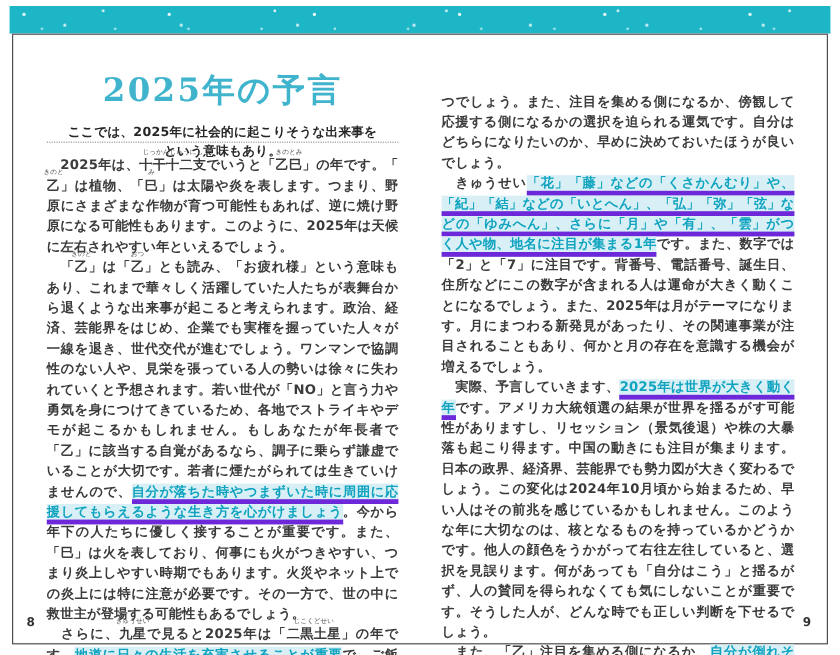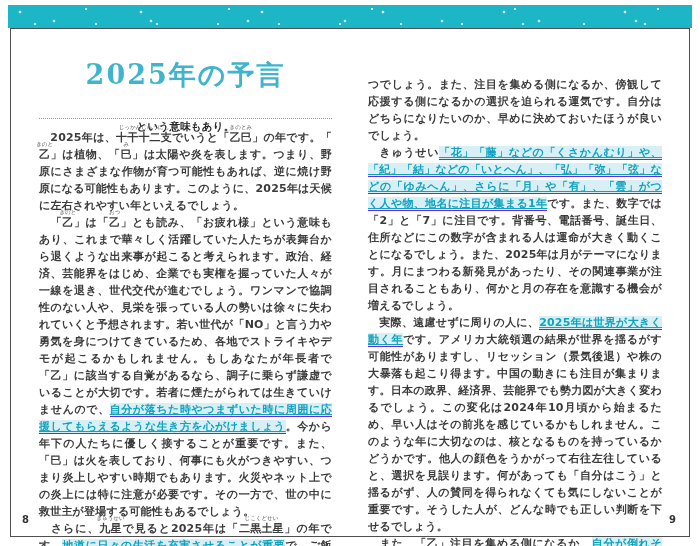--- a/index.html
+++ b/index.html
@@ -55,22 +55,21 @@
     color:var(--body-text,#3b3b3b);
     text-align:justify; letter-spacing:0.2px;
   }
   .page.left  .body-text { top:100px; }
   .page.right .body-text { top:5px;  }
   .para { margin:0; }
 
   .hl {
     color:var(--highlight-teal,#0fa3c0);
     background:var(--highlight-bg,#d8f0f5);
-    border-bottom:1px solid #6d28d9;
-    text-decoration:underline;
+    border-bottom:4px solid #6d28d9;
   }
 
   
   .rb-wrap { position:relative; display:inline-block; }
   .rb-text {
     position:absolute; top:-5.5px; left:50%; transform:translateX(-50%);
     font-size:5.5px; line-height:6px; font-weight:normal; color:#4a4a4a;
     white-space:nowrap; letter-spacing:0;
   }
 
@@ -84,35 +83,35 @@
 <body>
 
 <div class="canvas">
   <div class="star-band"></div>
 
   <div class="page-frame">
 
     <div class="page left">
       <header class="title-block">
         <h1 class="chapter-title">2025年の予言</h1>
-        <p class="subtitle"><br><span>という意味もあり。</span></p>
+        <p class="subtitle"><span>ここでは、2025年に社会的に起こりそうな出来事を</span><br><span>という意味もあり。</span></p>
       </header>
       <div class="dotted-rule"></div>
       <div class="body-text">
           <p class="para"><span>　2025年は、</span><span class="rb-wrap"><span>十干十二支</span><span class="rb-text">じっかんじゅうにし</span></span><span>でいうと「</span><span class="rb-wrap"><span>乙巳</span><span class="rb-text">きのとみ</span></span><span>」の年です。「</span><span class="rb-wrap"><span>乙</span><span class="rb-text">きのと</span></span><span>」は植物、「</span><span class="rb-wrap"><span>巳</span><span class="rb-text">み</span></span><span>」は太陽や炎を表します。つまり、野原にさまざまな作物が育つ可能性もあれば、逆に焼け野原になる可能性もあります。このように、2025年は天候に左右されやすい年といえるでしょう。</span></p>
           <p class="para"><span>　「</span><span class="rb-wrap"><span>乙</span><span class="rb-text">きのと</span></span><span>」は「</span><span class="rb-wrap"><span>乙</span><span class="rb-text">おつ</span></span><span>」とも読み、「お疲れ様」という意味もあり、これまで華々しく活躍していた人たちが表舞台から退くような出来事が起こると考えられます。政治、経済、芸能界をはじめ、企業でも実権を握っていた人々が一線を退き、世代交代が進むでしょう。ワンマンで協調性のない人や、見栄を張っている人の勢いは徐々に失われていくと予想されます。若い世代が「NO」と言う力や勇気を身につけてきているため、各地でストライキやデモが起こるかもしれません。もしあなたが年長者で「乙」に該当する自覚があるなら、調子に乗らず謙虚でいることが大切です。若者に煙たがられては生きていけませんので、</span><span class="hl">自分が落ちた時やつまずいた時に周囲に応援してもらえるような生き方を心がけましょう</span><span>。今から年下の人たちに優しく接することが重要です。また、「巳」は火を表しており、何事にも火がつきやすい、つまり炎上しやすい時期でもあります。火災やネット上での炎上には特に注意が必要です。その一方で、世の中に救世主が登場する可能性もあるでしょう。</span></p>
           <p class="para"><span>　さらに、</span><span class="rb-wrap"><span>九星</span><span class="rb-text">きゅうせい</span></span><span>で見ると2025年は「</span><span class="rb-wrap"><span>二黒土星</span><span class="rb-text">じこくどせい</span></span><span>」の年です。</span><span class="hl">地道に日々の生活を充実させることが重要</span><span>で、ご飯が美味しい、風が気持ち良いといった日常の小さな幸せを見つけられる人が最終的に勝</span></p>
         </div>
     </div>
 
     <div class="page right">
       <div class="body-text">
           <p class="para"><span>つでしょう。また、注目を集める側になるか、傍観して応援する側になるかの選択を迫られる運気です。自分はどちらになりたいのか、早めに決めておいたほうが良いでしょう。</span></p>
           <p class="para"><span>　きゅうせい</span><span class="hl">「花」「藤」などの「くさかんむり」や、「紀」「結」などの「いとへん」、「弘」「弥」「弦」などの「ゆみへん」、さらに「月」や「有」、「雲」がつく人や物、地名に注目が集まる1年</span><span>です。また、数字では「2」と「7」に注目です。背番号、電話番号、誕生日、住所などにこの数字が含まれる人は運命が大きく動くことになるでしょう。また、2025年は月がテーマになります。月にまつわる新発見があったり、その関連事業が注目されることもあり、何かと月の存在を意識する機会が増えるでしょう。</span></p>
-          <p class="para"><span>　実際、遠慮せずに周りの人に、</span><span class="hl">2025年は世界が大きく動く年</span><span>です。アメリカ大統領選の結果が世界を揺るがす可能性がありますし、リセッション（景気後退）や株の大暴落も起こり得ます。中国の動きにも注目が集まります。日本の政界、経済界、芸能界でも勢力図が大きく変わるでしょう。この変化は2024年10月頃から始まるため、早い人はその前兆を感じているかもしれません。このような年に大切なのは、核となるものを持っているかどうかです。他人の顔色をうかがって右往左往していると、選択を見誤ります。何があっても「自分はこう」と揺るがず、人の賛同を得られなくても気にしないことが重要です。そうした人が、どんな時でも正しい判断を下せるでしょう。</span></p>
+          <p class="para"><span>　実際、予言していきます、</span><span class="hl">2025年は世界が大きく動く年</span><span>です。アメリカ大統領選の結果が世界を揺るがす可能性がありますし、リセッション（景気後退）や株の大暴落も起こり得ます。中国の動きにも注目が集まります。日本の政界、経済界、芸能界でも勢力図が大きく変わるでしょう。この変化は2024年10月頃から始まるため、早い人はその前兆を感じているかもしれません。このような年に大切なのは、核となるものを持っているかどうかです。他人の顔色をうかがって右往左往していると、選択を見誤ります。何があっても「自分はこう」と揺るがず、人の賛同を得られなくても気にしないことが重要です。そうした人が、どんな時でも正しい判断を下せるでしょう。</span></p>
           <p class="para"><span>　また、「乙」注目を集める側になるか、</span><span class="hl">自分が倒れそうになったら、遠慮せずに周りの人に「絡みついていく」、つまり助けを求めることが大切</span><span>です。さらに、踏まれても立ち上がる雑草魂を持つことも重要です。どんな人も「ネバーギブアップ！」をモットーに、2025年を強く生き抜いていきましょう。その他、アルファベットの「Z」がつくものにも注目の年です。黄色や紫色が幸運を呼びます。</span></p>
         </div>
     </div>
 
     <div class="page-num left-num">8</div>
     <div class="page-num right-num">9</div>
   </div>
 </div>
 
 </body></html>

